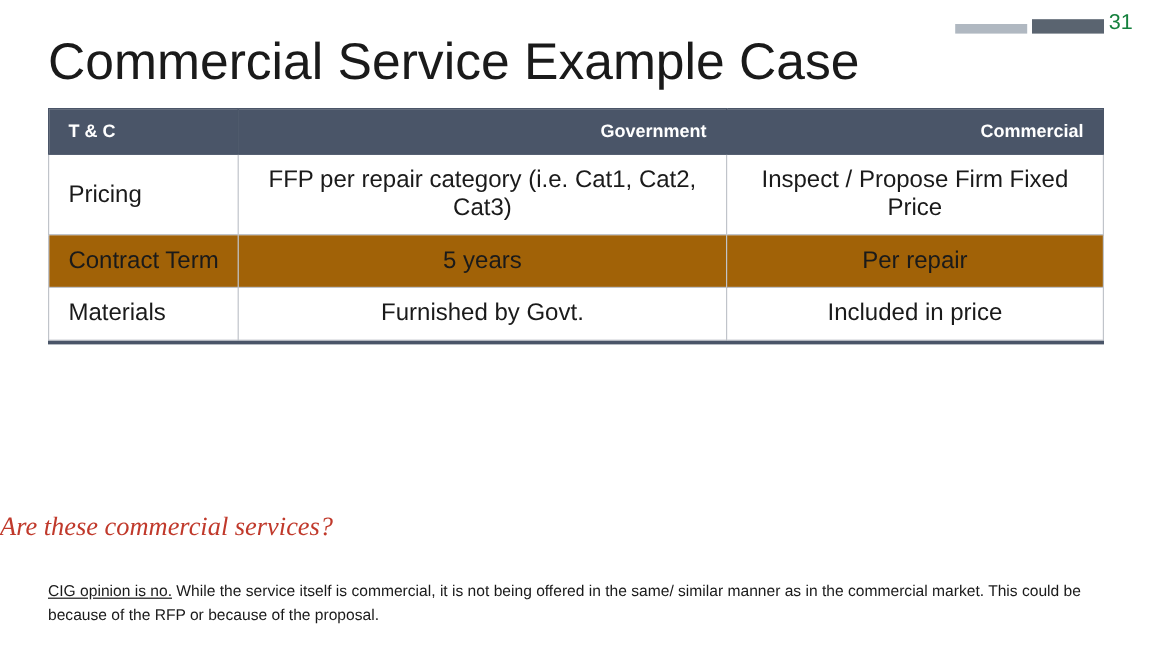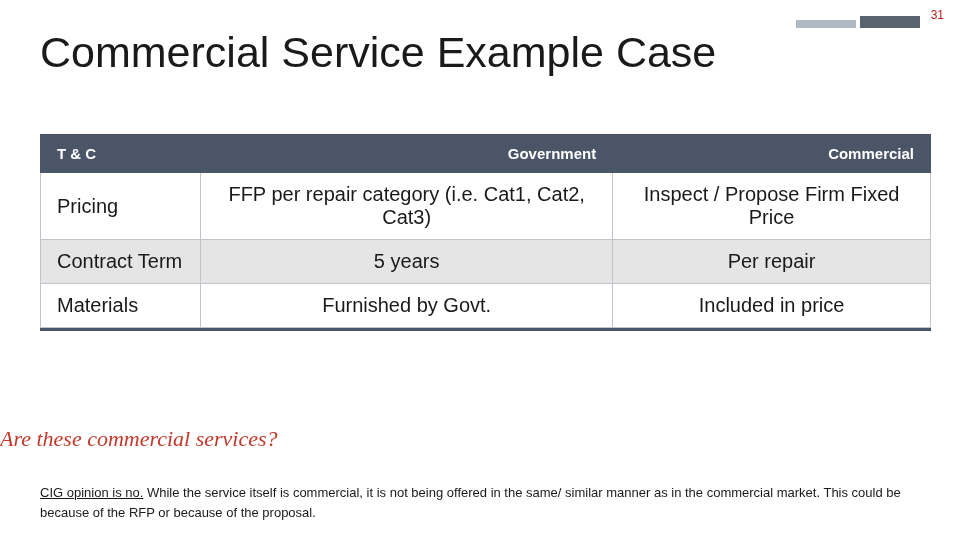--- a/index.html
+++ b/index.html
@@ -10,22 +10,22 @@
       font-family: Georgia, 'Times New Roman', serif;
       overflow: hidden;
       position: relative;
     }
 
     
     .page-number {
       position: absolute;
       top: 8px;
       right: 16px;
-      font-size: 12px;
-      color: #b91c1c;
+      font-size: 18px;
+      color: #15803d;
       font-family: Arial, sans-serif;
     }
 
     
     .deco-bars {
       position: absolute;
       top: 0;
       right: 40px;
       display: flex;
       gap: 4px;
@@ -51,22 +51,21 @@
       font-weight: normal;
       color: #1a1a1a;
       font-family: Arial, sans-serif;
     }
 
     
     .table-container {
       position: absolute;
       top: 90px;
       left: 40px;
-      right: 29px;
-      margin-top: 44px;
+      right: 40px;
     }
 
     table {
       width: 100%;
       border-collapse: collapse;
       font-family: Arial, sans-serif;
       font-size: 14px;
     }
 
     
@@ -84,21 +83,21 @@
     thead th:first-child {
       text-align: left;
       width: 18%;
     }
 
     
     tbody tr {
       background: #ffffff;
     }
     tbody tr.shaded {
-      background: #e5e5e5;
+      background: #a16207;
     }
     tbody td {
       padding: 10px 16px;
       text-align: center;
       border: 1px solid #c0c4ca;
       color: #1a1a1a;
       font-size: 20px;
       vertical-align: middle;
     }
     tbody td:first-child {

